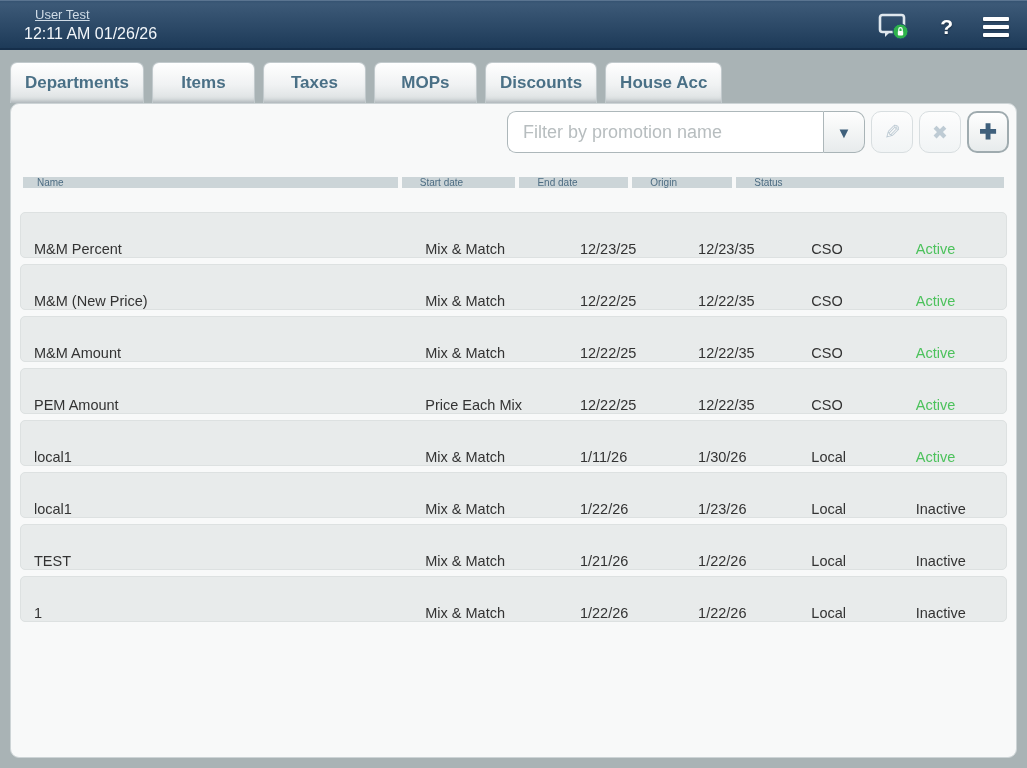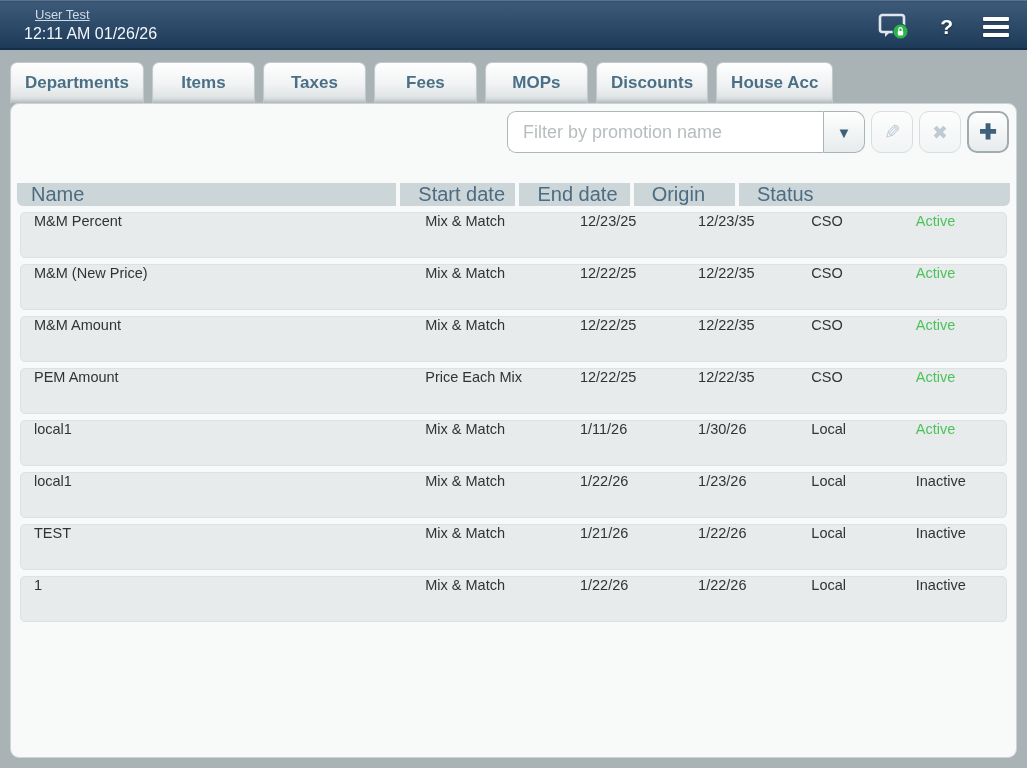--- a/index.html
+++ b/index.html
@@ -92,40 +92,40 @@
   }
   .dd-btn { border-radius:0 10px 10px 0; border-left:1px solid #adb7ba; }
   .dd-btn .glyph { font-size:15px; }
   .btn.disabled { border-color:#d8dee0; color:#becbd4; background:linear-gradient(180deg,#fdfdfd,#f1f4f5); cursor:default; }
   .btn.spaced { margin-left:6px; }
   .btn.add { border:2px solid #9fabaf; font-size:21px; font-weight:bold; }
   .edit-glyph { display:inline-block; transform:scaleX(-1); font-size:20px; }
 
   
   .table-header {
-    margin:5px 6px 6px;
+    margin:5px 12px 6px;
     height:48px;
-    display:flex; align-items:flex-end;
+    display:flex; align-items:center;
     border-radius:6px; overflow:hidden;
-    color:#4c6c82; font-size:20px;
+    color:#4c6c82; font-size:10px;
   }
   .th {
     background:#ccd5d8;
     display:flex; align-items:center;
     padding-left:18px;
     border-left:4px solid #f8f9f9;
   }
   .th:first-child { border-left:none; padding-left:14px; }
 
   
   .rows { }
   .row {
     margin:0 9px 6px;
     height:46px;
-    display:flex; align-items:flex-start;
+    display:flex; align-items:flex-end;
     background:#e8ebeb;
     border:1px solid #dde1e1;
     border-radius:5px;
     font-size:14.5px; color:#333;
     cursor:pointer;
   }
   .td { padding-left:28px; overflow:hidden; white-space:nowrap; }
   .td.col-0 { padding-left:13px; }
 
   
@@ -160,21 +160,20 @@
           <span></span>
         </span>
     </div>
   </div>
 </div>
 
 <div class="tabstrip">
     <div class="tab">Departments</div>
     <div class="tab">Items</div>
     <div class="tab">Taxes</div>
-    <div class="tab">Fees</div>
     <div class="tab">MOPs</div>
     <div class="tab">Discounts</div>
     <div class="tab">House Acc</div>
   </div>
 
 <div class="panel">
 
   <div class="toolbar">
     <div class="filter-combo">
       <input class="filter-input" type="text" placeholder="Filter by promotion name" style="">

